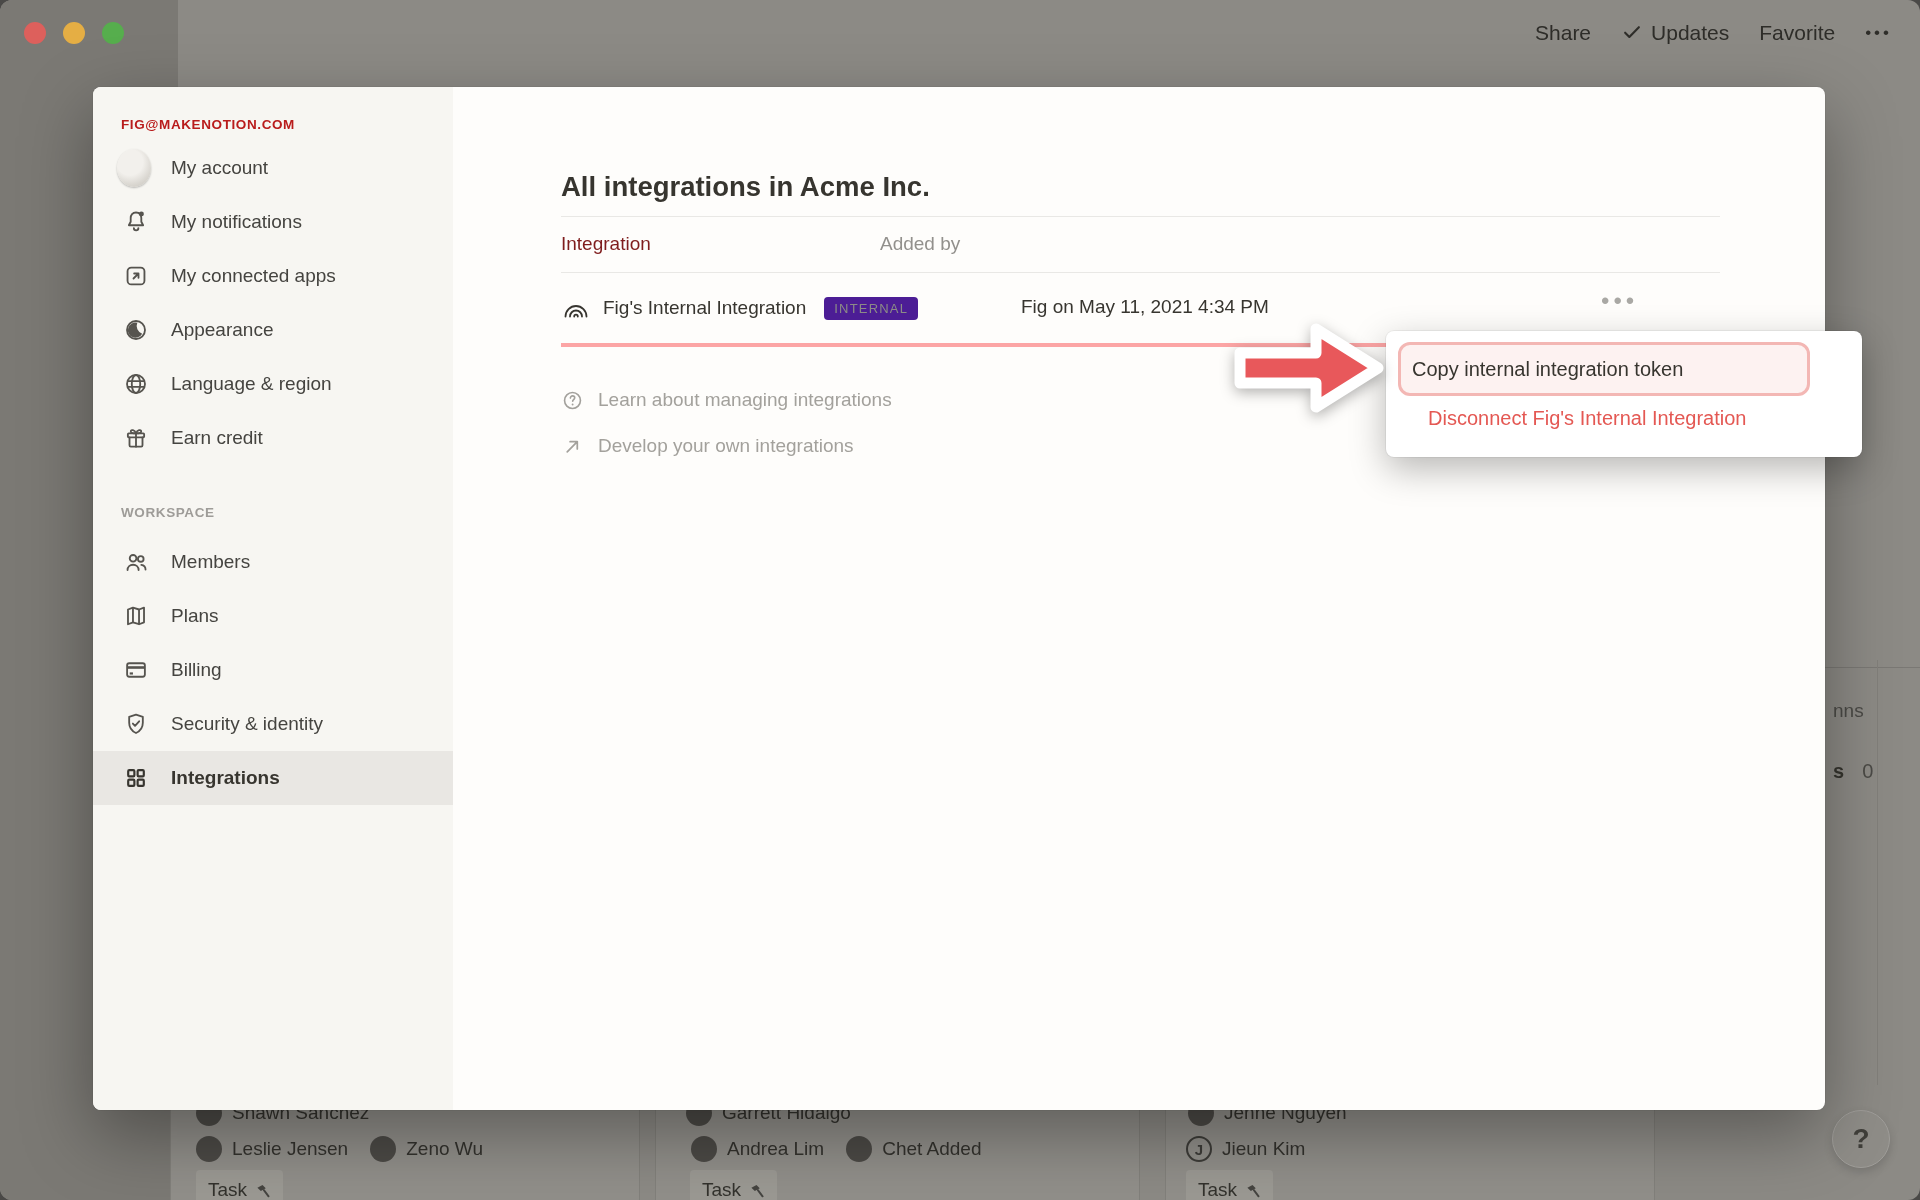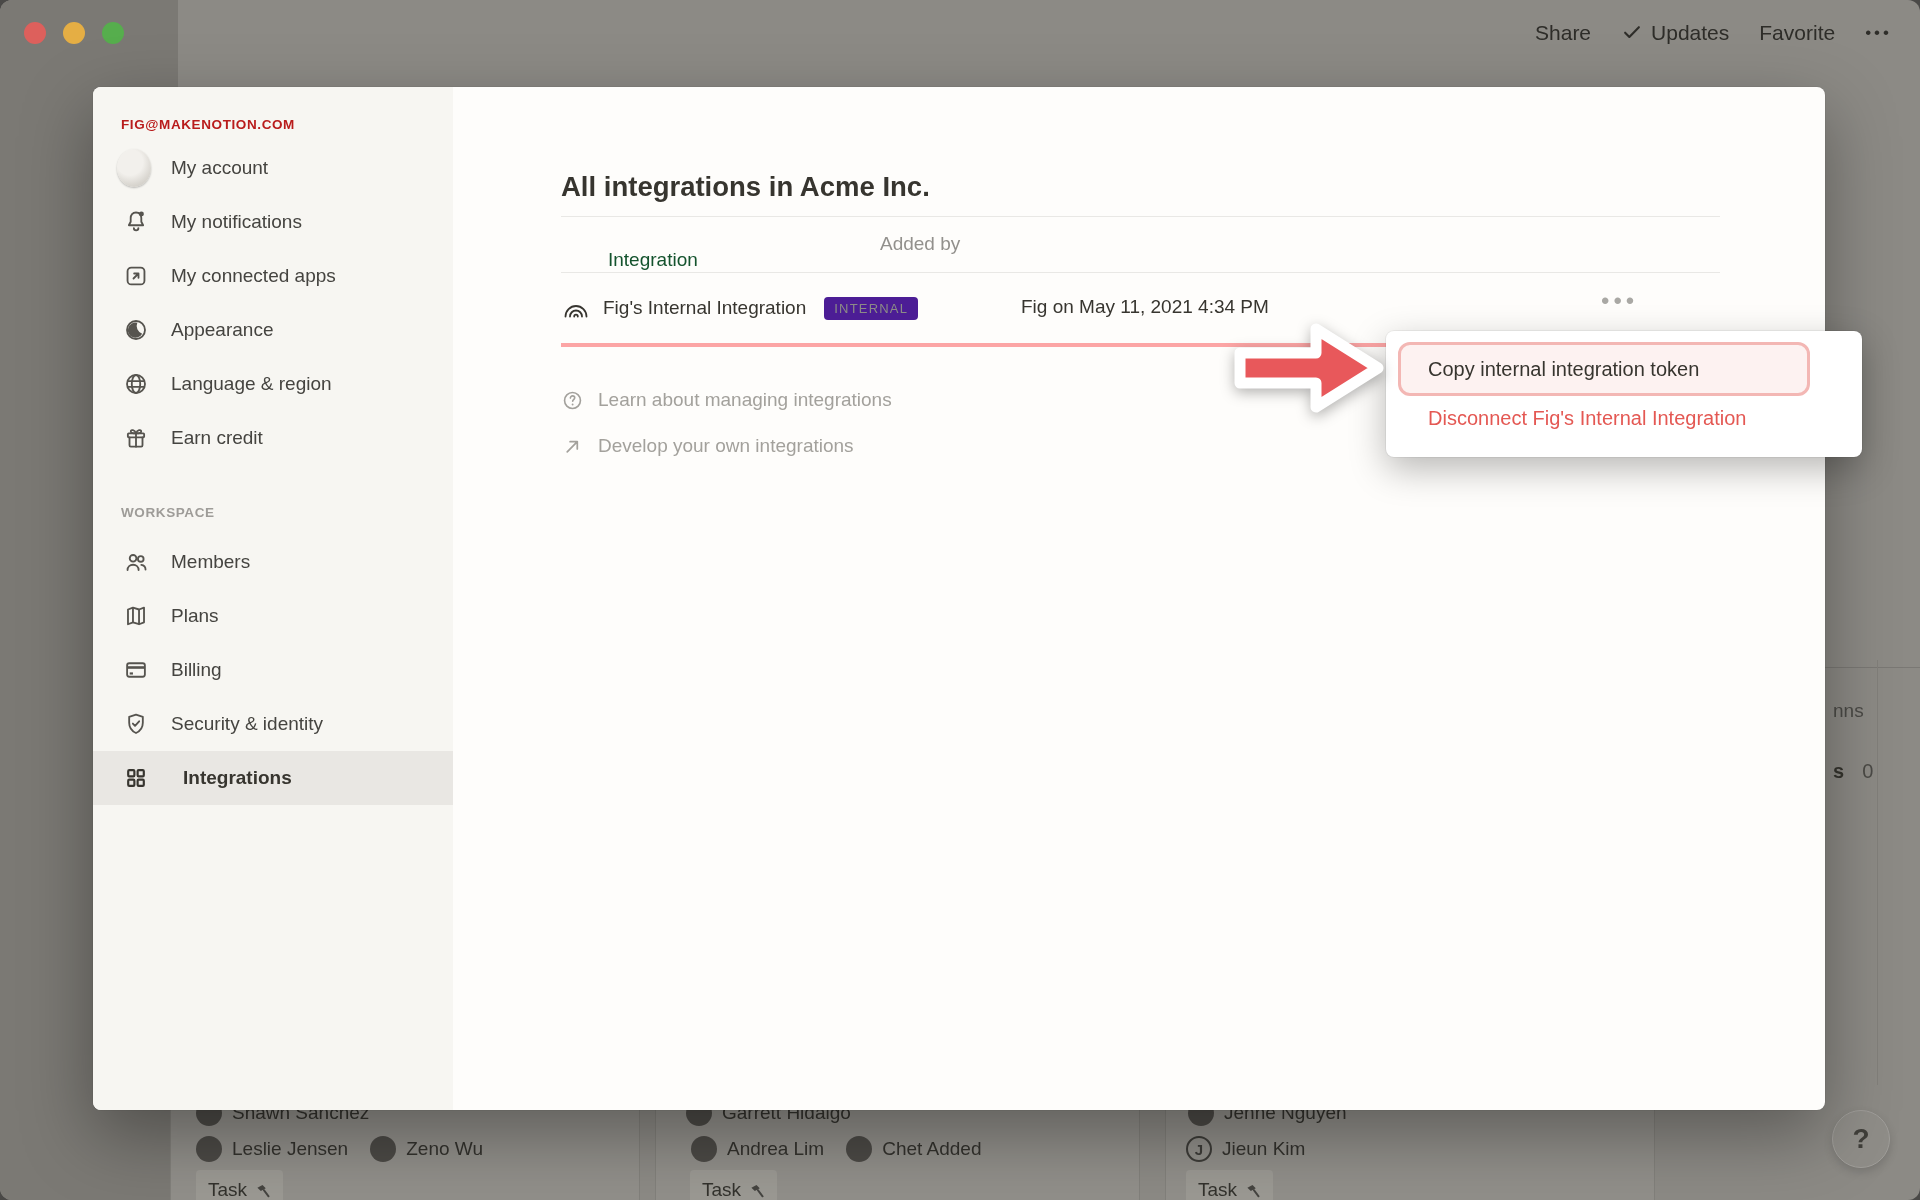--- a/index.html
+++ b/index.html
@@ -39,41 +39,41 @@
   .sidebar{position:relative;width:360px;height:100%;background:#f7f6f2;border-radius:8px 0 0 8px;flex:0 0 auto;}
   .sb-email{position:absolute;left:28px;top:30px;font-size:13.5px;font-weight:600;letter-spacing:.6px;color:#b91c1c;}
   .sb-list{position:absolute;left:0;width:100%;margin:0;padding:0;list-style:none;}
   .sb-list.account{top:54px;}
   .sb-label{position:absolute;left:28px;top:418px;font-size:13.5px;font-weight:600;letter-spacing:.6px;color:#9e9c98;}
   .sb-list.workspace{top:448px;}
   .s-item{height:54px;display:flex;align-items:center;padding-left:28px;gap:20px;cursor:pointer;}
   .s-item .s-icon{width:30px;height:30px;display:flex;align-items:center;justify-content:center;flex:0 0 auto;}
   .s-item .s-label{font-size:19px;color:#454440;}
   .s-item.active{background:#e9e7e3;}
-  .s-item.active .s-label{font-weight:700;color:#37352f;margin-left:12px;}
+  .s-item.active .s-label{font-weight:700;color:#37352f;}
   .avatar-ph{width:38px;height:38px;margin-left:-4px;border-radius:50%;background:radial-gradient(circle at 38% 35%,#f2f0ec 0 40%,#d9d6d0 70%,#c4c1ba 100%);box-shadow:0 1px 2px rgba(0,0,0,.25);}
 
   .content{position:relative;flex:1 1 auto;}
   .page-title{position:absolute;left:108px;top:66px;font-size:27.5px;font-weight:700;color:#37352f;}
   .itable{position:absolute;left:108px;top:129px;width:1159px;}
   .t-head{height:57px;border-top:1px solid #e9e8e5;border-bottom:1px solid #e9e8e5;position:relative;}
-  .t-head .h1{position:absolute;left:0;top:32px;font-size:19px;color:#14532d;margin-left:47px;}
+  .t-head .h1{position:absolute;left:0;top:16px;font-size:19px;color:#7f1d1d;}
   .t-head .h2{position:absolute;left:319px;top:16px;font-size:19px;color:#92908c;}
   .t-row{height:74px;border-bottom:4px solid #fca5a5;position:relative;}
   .t-row .cell1{position:absolute;left:0;top:0;height:100%;display:flex;align-items:center;gap:12px;}
   .t-row .iname{font-size:19px;color:#37352f;}
   .badge{margin-left:6px;padding:4px 10px;background:#4c1d95;border-radius:4px;font-size:13px;letter-spacing:1.2px;font-weight:500;color:#8c8b87;}
   .t-row .added{position:absolute;left:460px;top:23px;font-size:19px;color:#37352f;white-space:nowrap;}
   .t-row .more{position:absolute;left:1040px;top:14px;font-size:24px;letter-spacing:4px;color:#a9a8a4;cursor:pointer;}
   .links{position:absolute;left:108px;top:302px;}
   .link-row{height:38px;display:flex;align-items:flex-start;gap:14px;font-size:19px;color:#a3a19c;margin-bottom:8px;cursor:pointer;}
 
   
   .cmenu{position:absolute;left:1386px;top:331px;width:476px;height:126px;background:#ffffff;border-radius:8px;box-shadow:0 12px 36px rgba(0,0,0,.28),0 0 0 1px rgba(0,0,0,.05);z-index:30;}
-  .cm-highlight{position:absolute;left:12px;top:11px;width:412px;height:54px;border:3px solid #f3b7b4;background:#fdf2f1;border-radius:12px;display:flex;align-items:center;padding-left:27px;}
+  .cm-highlight{position:absolute;left:12px;top:11px;width:412px;height:54px;border:3px solid #f3b7b4;background:#fdf2f1;border-radius:12px;display:flex;align-items:center;padding-left:11px;}
   .cm-copy{font-size:20px;color:#37352f;white-space:nowrap;cursor:pointer;}
   .cm-disconnect{position:absolute;left:42px;top:76px;font-size:20px;color:#e45853;white-space:nowrap;cursor:pointer;}
   .arrow-ann{position:absolute;left:1232px;top:316px;z-index:40;filter:drop-shadow(0 4px 7px rgba(0,0,0,.3));}
 
   svg.ic{display:block;}
 </style>
 </head>
 <body>
 
 <div class="screen">

